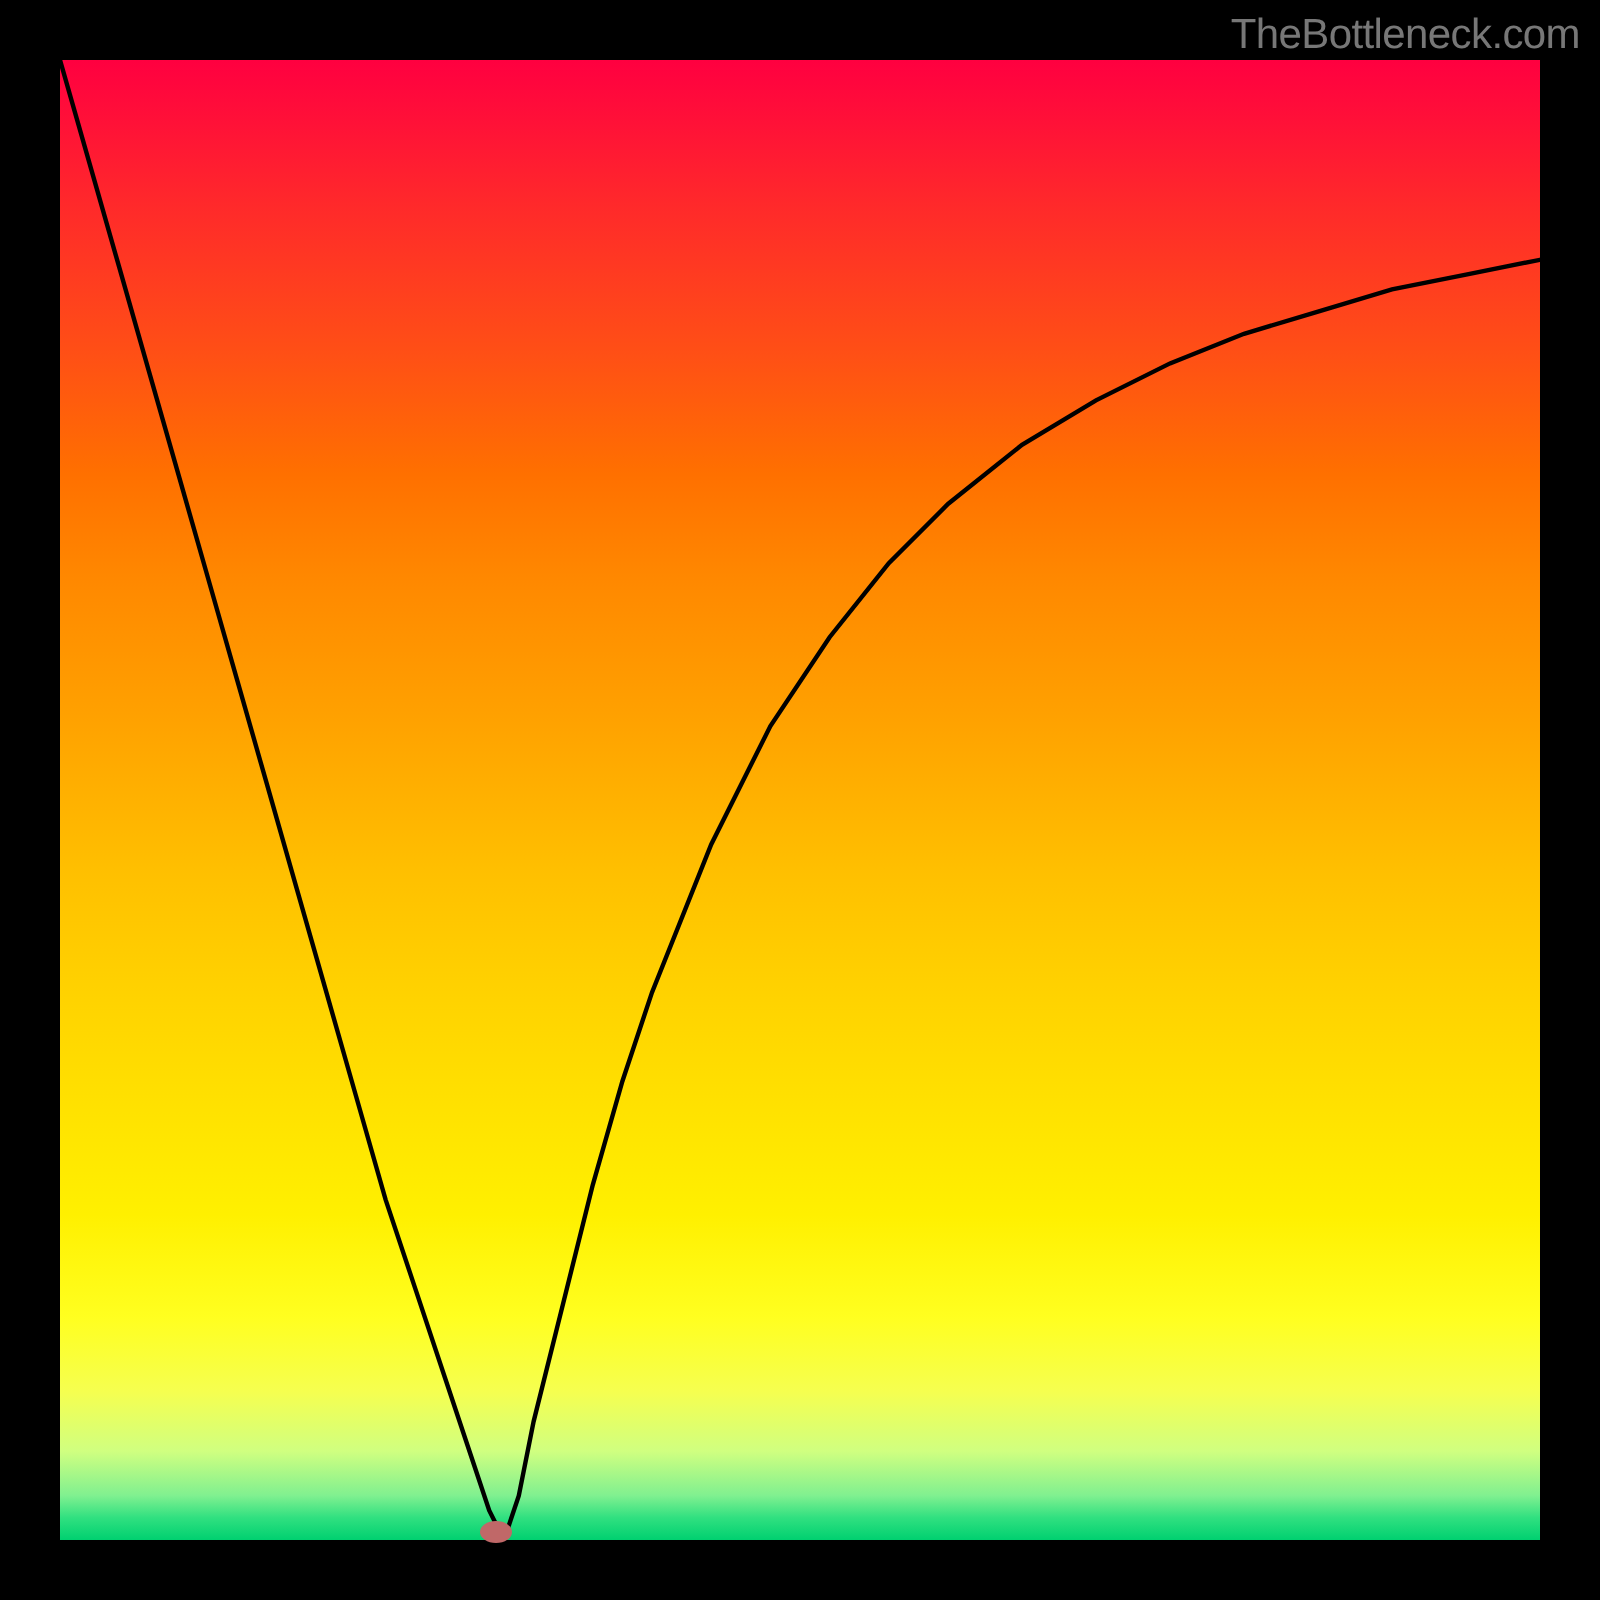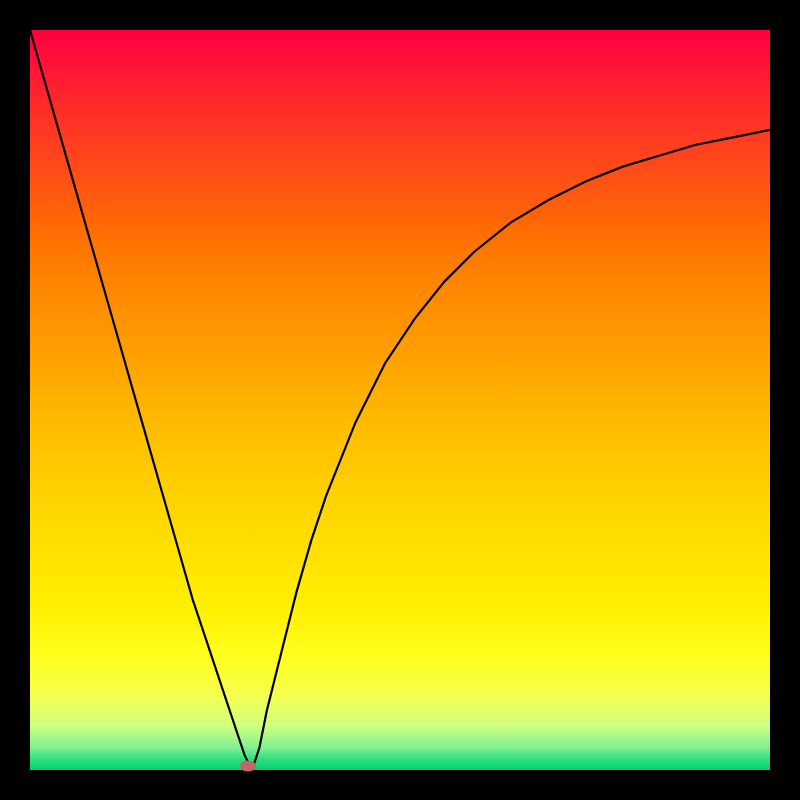--- a/index.html
+++ b/index.html
@@ -65,19 +65,20 @@
     height: 11px;
     border-radius: 50%;
     background: #c06868;
     transform: translate(-50%, -50%);
   }
 </style>
 </head>
 <body>
 
 <div class="chart-container">
+  <div class="watermark">TheBottleneck.com</div>
   <div class="plot-area">
     <svg class="curve" viewBox="0 0 740 740" preserveAspectRatio="none">
       <path id="curve-path" fill="none" stroke="#000" stroke-width="2.2" stroke-linecap="round" d="M0.00 0.00 L14.80 51.80 L29.60 103.60 L44.40 155.40 L59.20 207.20 L74.00 259.00 L88.80 310.80 L103.60 362.60 L118.40 414.40 L133.20 466.20 L148.00 518.00 L162.80 569.80 L177.60 614.20 L192.40 658.60 L207.20 703.00 L214.60 725.20 L222.00 740.00 L229.40 717.80 L236.80 680.80 L251.60 621.60 L266.40 562.40 L281.20 510.60 L296.00 466.20 L325.60 392.20 L355.20 333.00 L384.80 288.60 L414.40 251.60 L444.00 222.00 L481.00 192.40 L518.00 170.20 L555.00 151.70 L592.00 136.90 L629.00 125.80 L666.00 114.70 L703.00 107.30 L740.00 99.90"></path>
     </svg>
     <div class="dot" id="marker-dot" style="left: 218.3px; top: 736.3px; background: rgb(192, 104, 104);"></div>
   </div>
 </div>
 
 </body></html>

